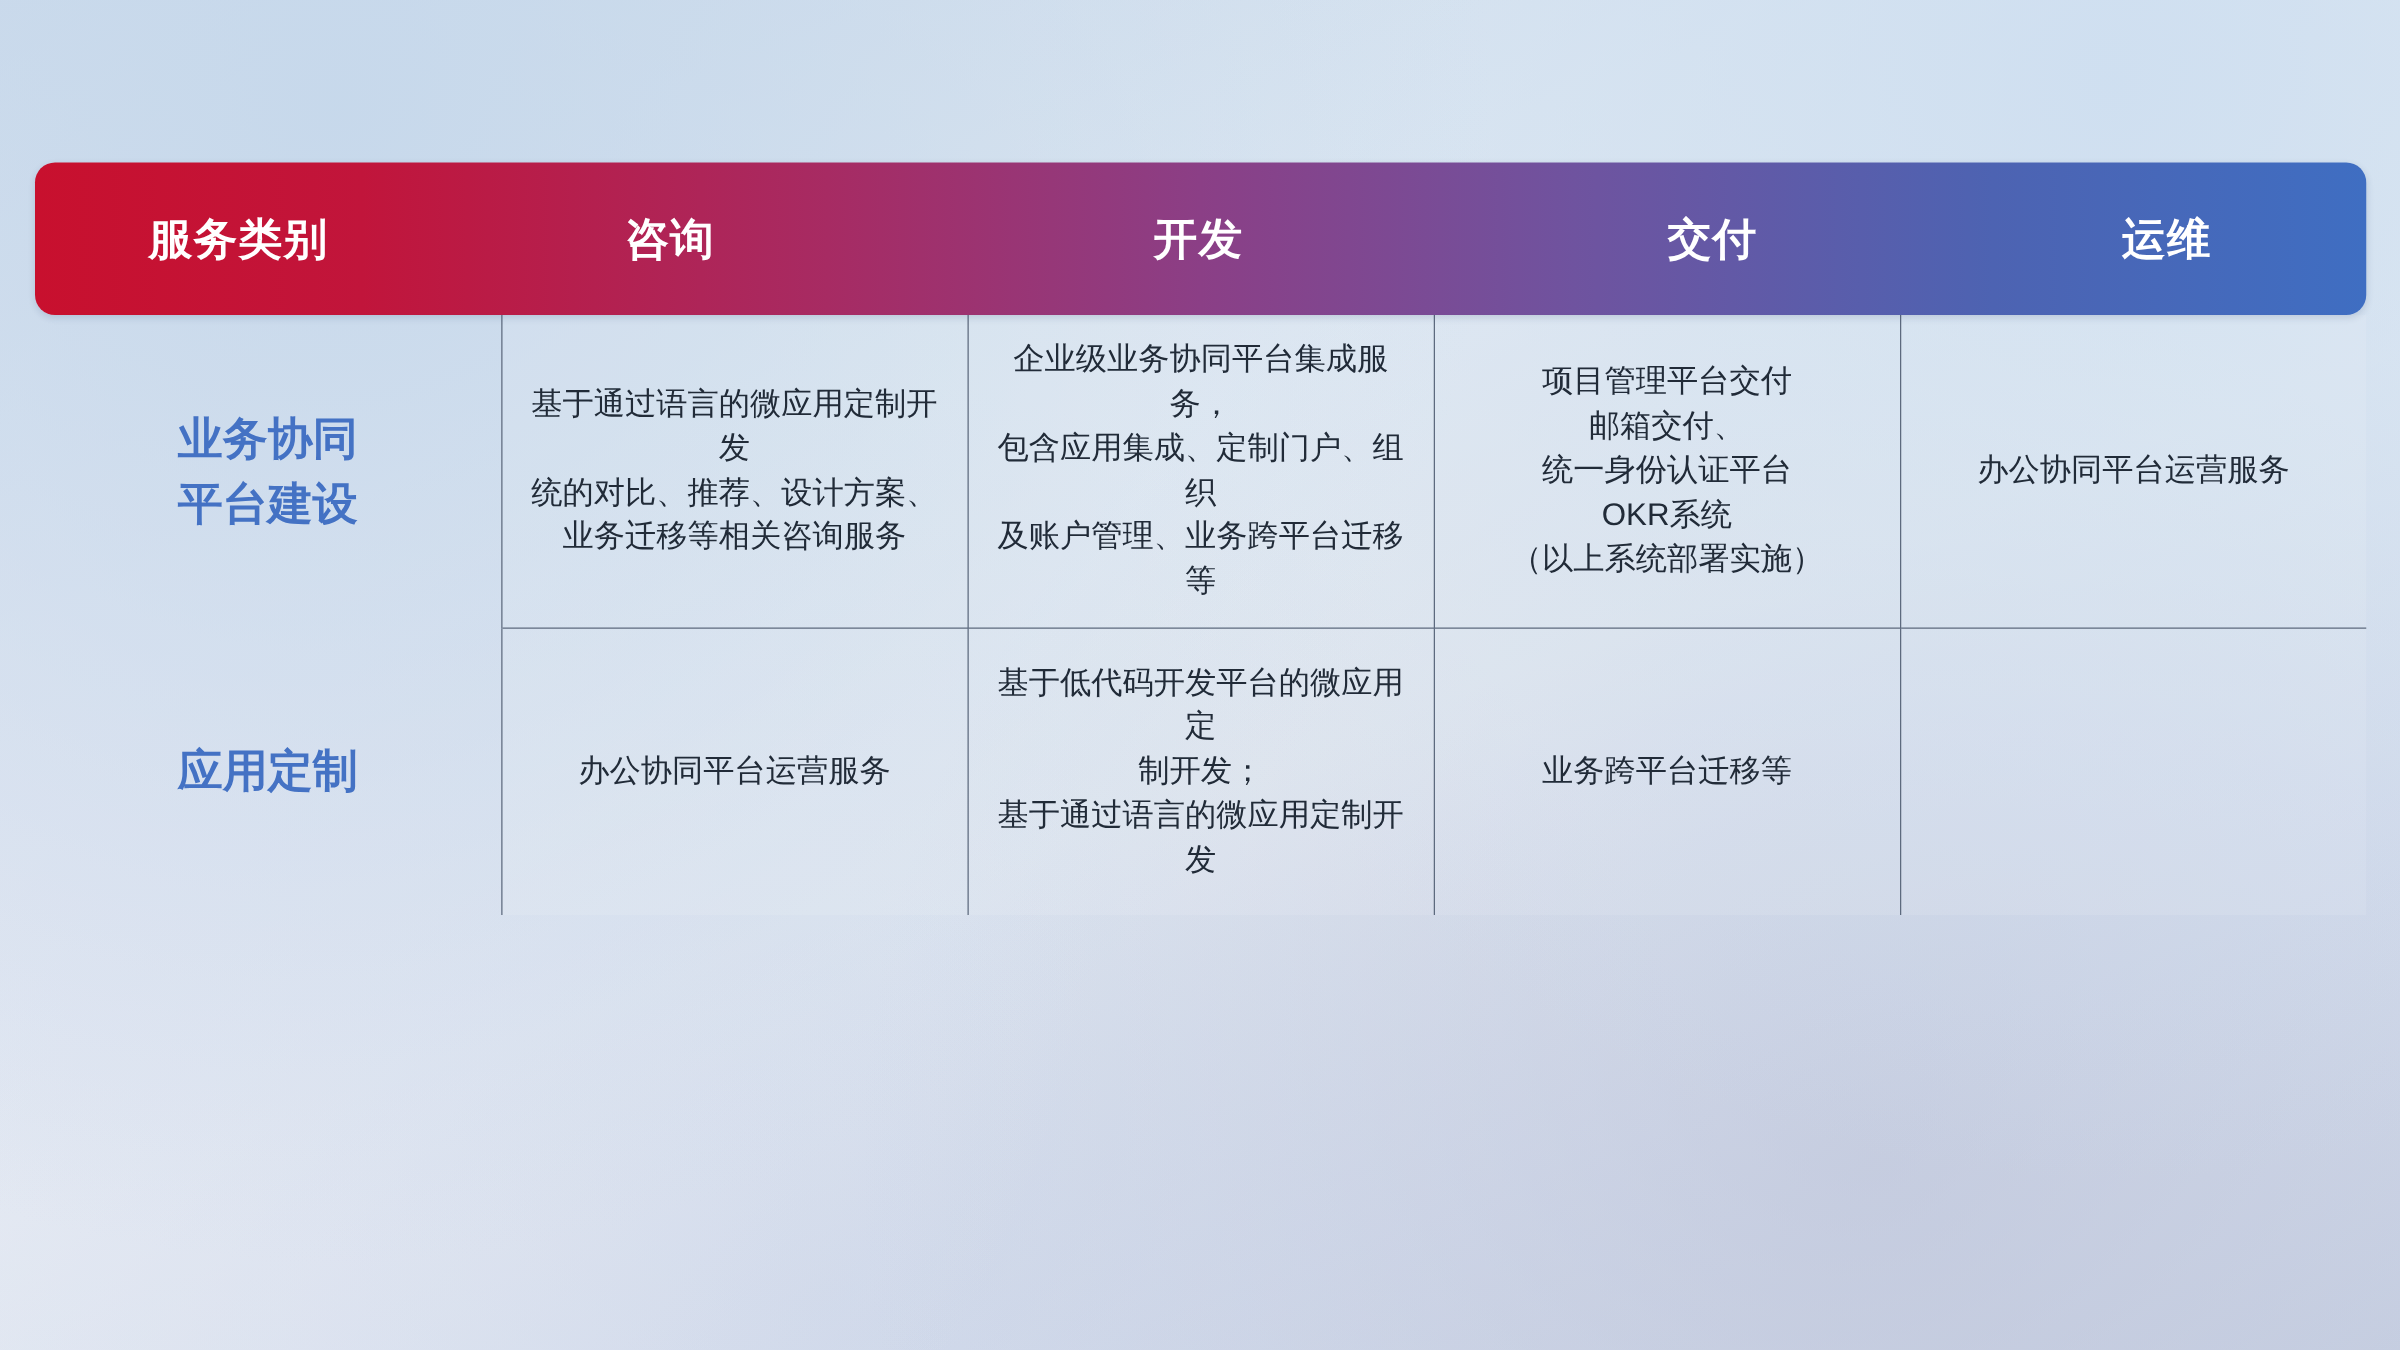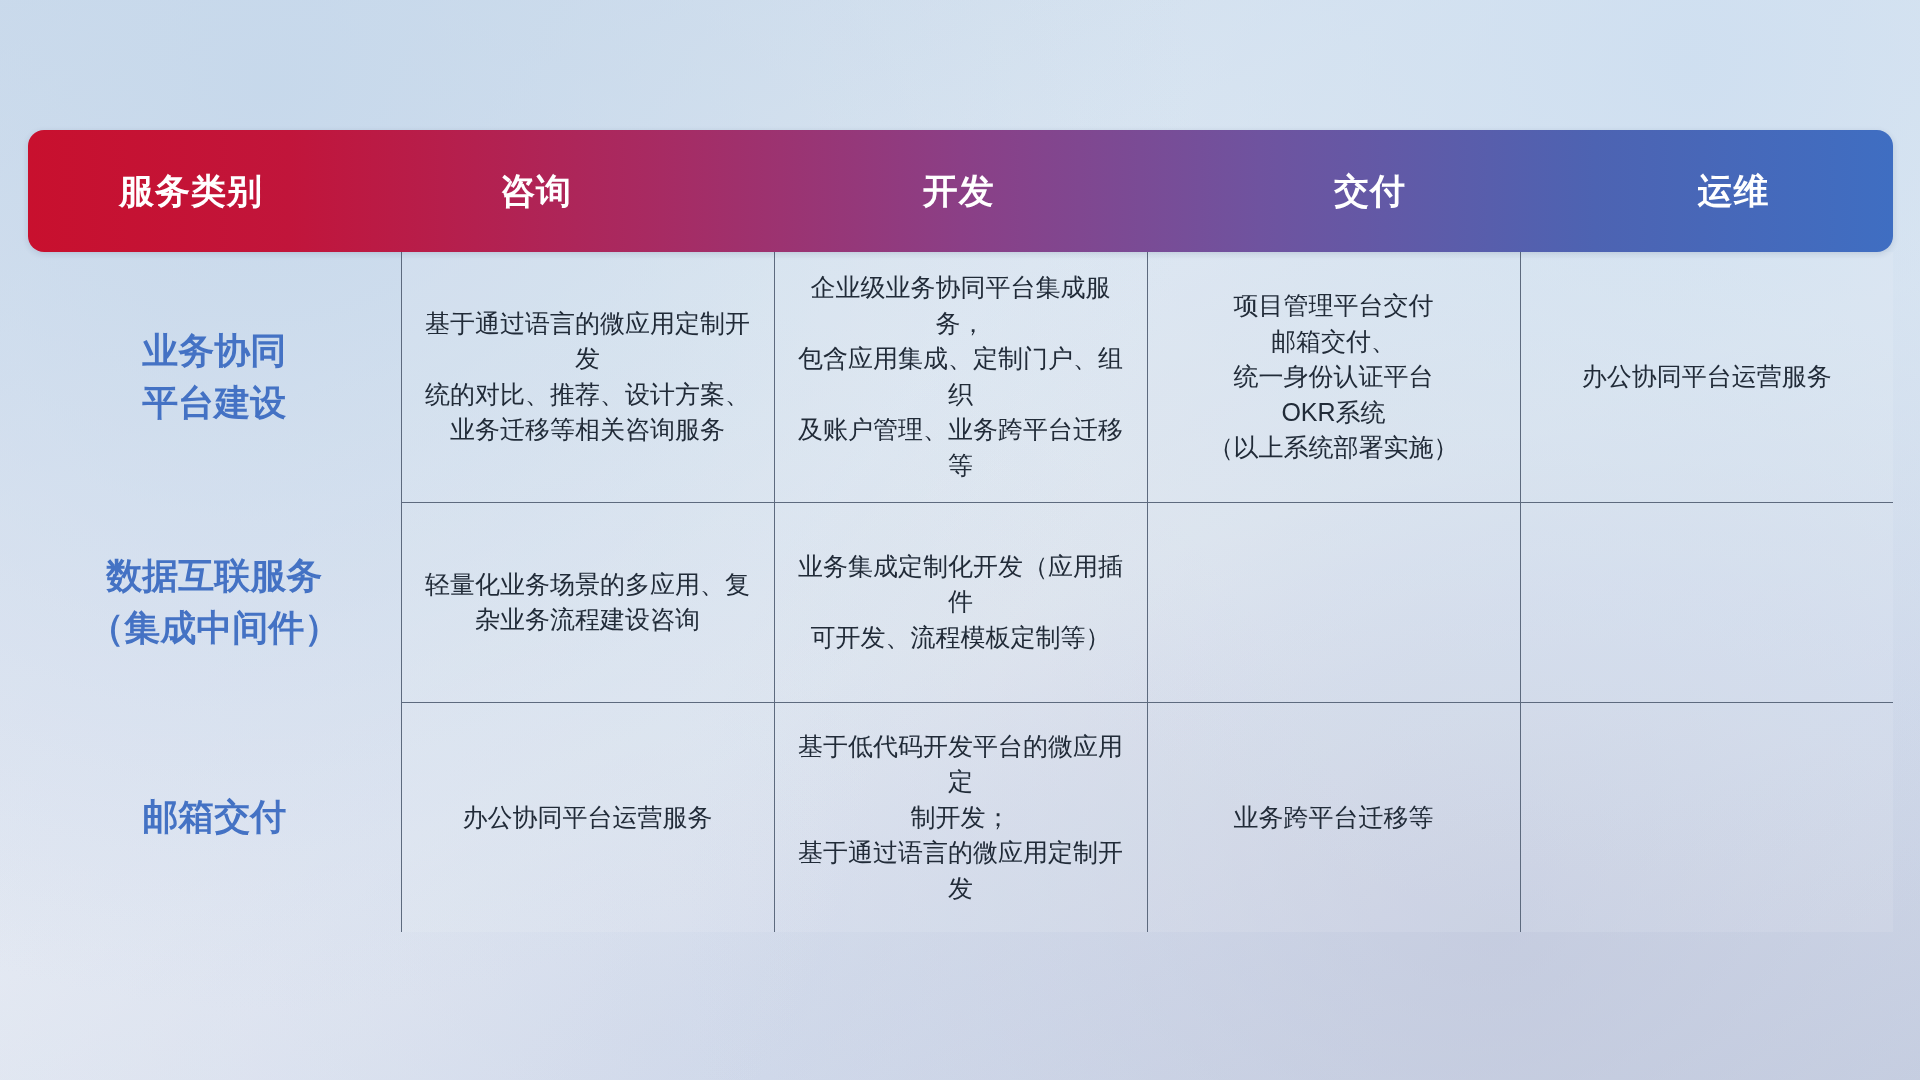--- a/index.html
+++ b/index.html
@@ -145,32 +145,22 @@
           <td class="c2 cell-text">企业级业务协同平台集成服务，
 包含应用集成、定制门户、组织
 及账户管理、业务跨平台迁移等</td>
           <td class="c3 cell-text">项目管理平台交付
 邮箱交付、
 统一身份认证平台
 OKR系统
 （以上系统部署实施）</td>
           <td class="c4 last-col cell-text">办公协同平台运营服务</td>
         </tr>
-        <tr class="r1">
-          <td class="cat c0 cell-text">数据互联服务
-（集成中间件）</td>
-          <td class="c1 cell-text">轻量化业务场景的多应用、复
-杂业务流程建设咨询</td>
-          <td class="c2 cell-text">业务集成定制化开发（应用插件
-可开发、流程模板定制等）</td>
-          <td class="c3 cell-text"></td>
-          <td class="c4 last-col cell-text"></td>
-        </tr>
         <tr class="r2">
-          <td class="cat c0 cell-text">邮箱交付</td>
+          <td class="cat c0 cell-text">应用定制</td>
           <td class="c1 cell-text">办公协同平台运营服务</td>
           <td class="c2 cell-text">基于低代码开发平台的微应用定
 制开发；
 基于通过语言的微应用定制开发</td>
           <td class="c3 cell-text">业务跨平台迁移等</td>
           <td class="c4 last-col cell-text"></td>
         </tr>
       </tbody>
     </table>
   </div>

